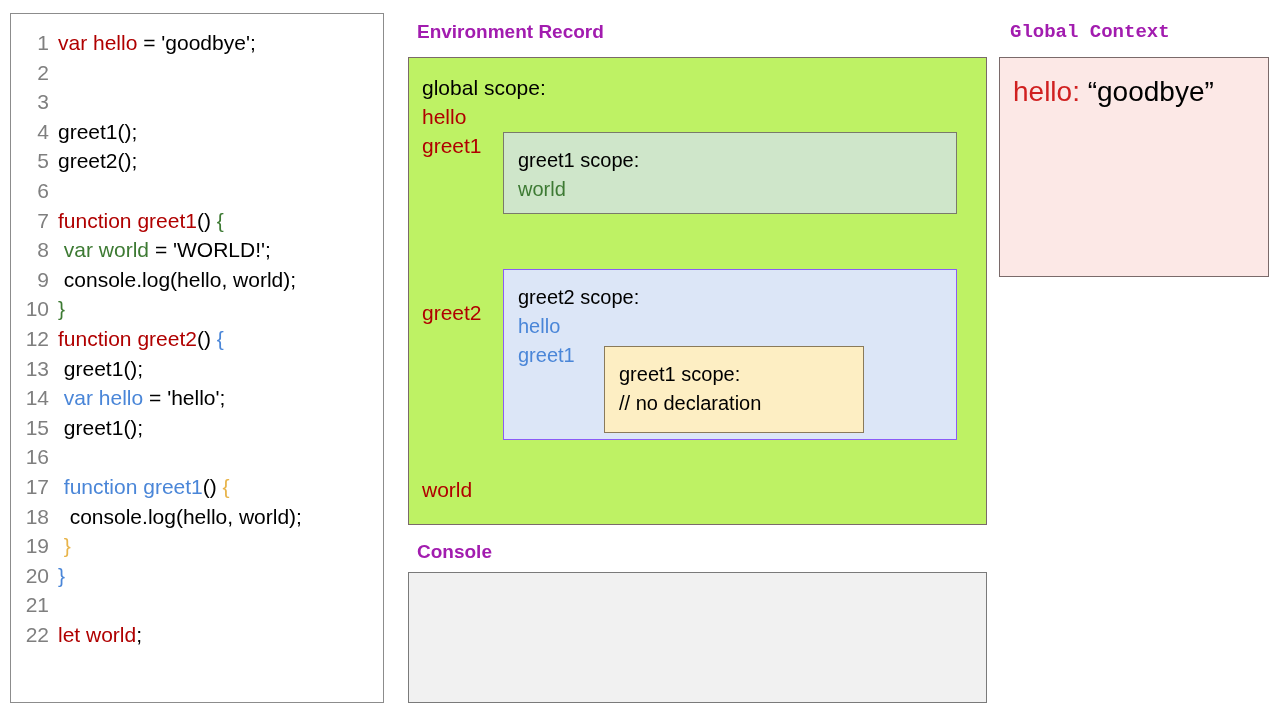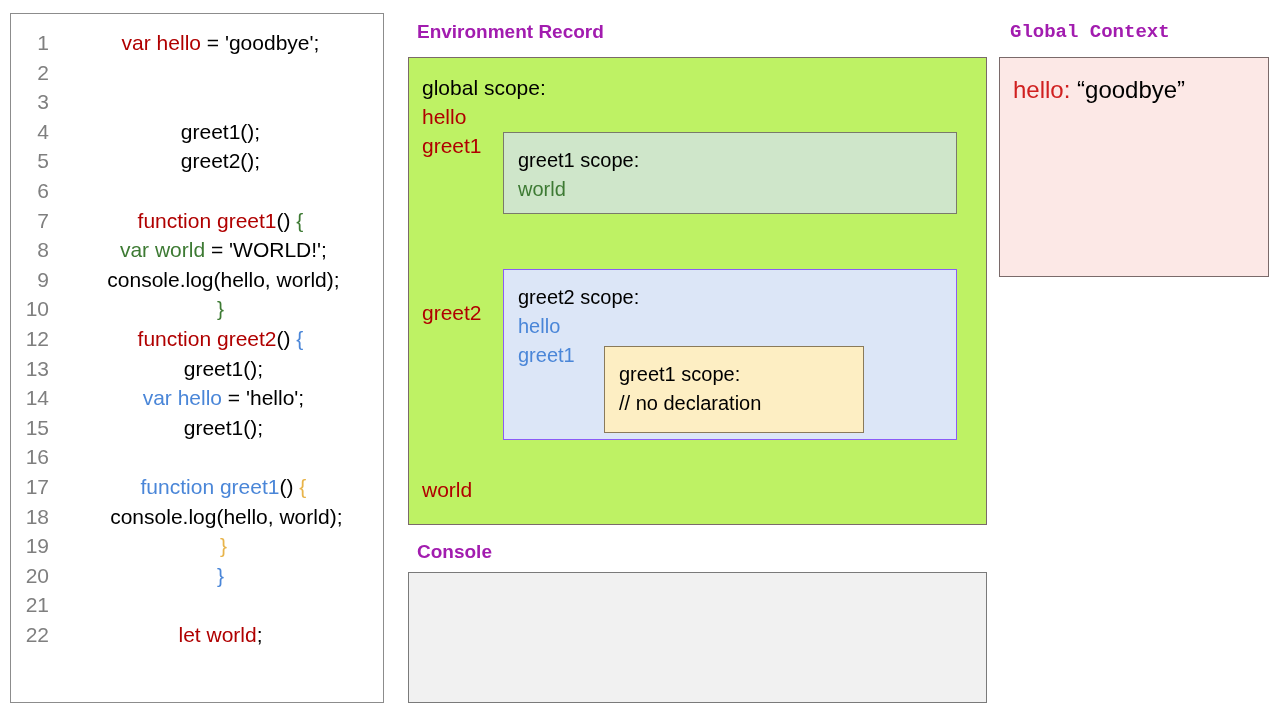--- a/index.html
+++ b/index.html
@@ -43,21 +43,20 @@
     width: 38px;
     text-align: right;
     color: #7f7f7f;
     flex: 0 0 auto;
     font-size: 21px;
   }
   .code-text {
     padding-left: 9px;
     color: #000000;
     flex: 1 1 auto;
-    text-align: center;
   }
   .tok-red    { color: #b00000; }
   .tok-green  { color: #3d7a33; }
   .tok-blue   { color: #4a86d8; }
   .tok-orange { color: #e8b44a; }
   .tok-black  { color: #000000; }
 
   
   .section-title {
     position: absolute;
@@ -143,21 +142,21 @@
     width: 270px;
     height: 220px;
     background: #fce8e6;
     border: 1px solid #7a6a6a;
     box-sizing: border-box;
   }
   #gc-entry {
     position: absolute;
     left: 13px;
     top: 18px;
-    font-size: 24px;
+    font-size: 28px;
     white-space: nowrap;
   }
   .gc-key { color: #d02020; }
   .gc-val { color: #000000; }
 
   
   #console-box {
     position: absolute;
     left: 408px;
     top: 572px;

